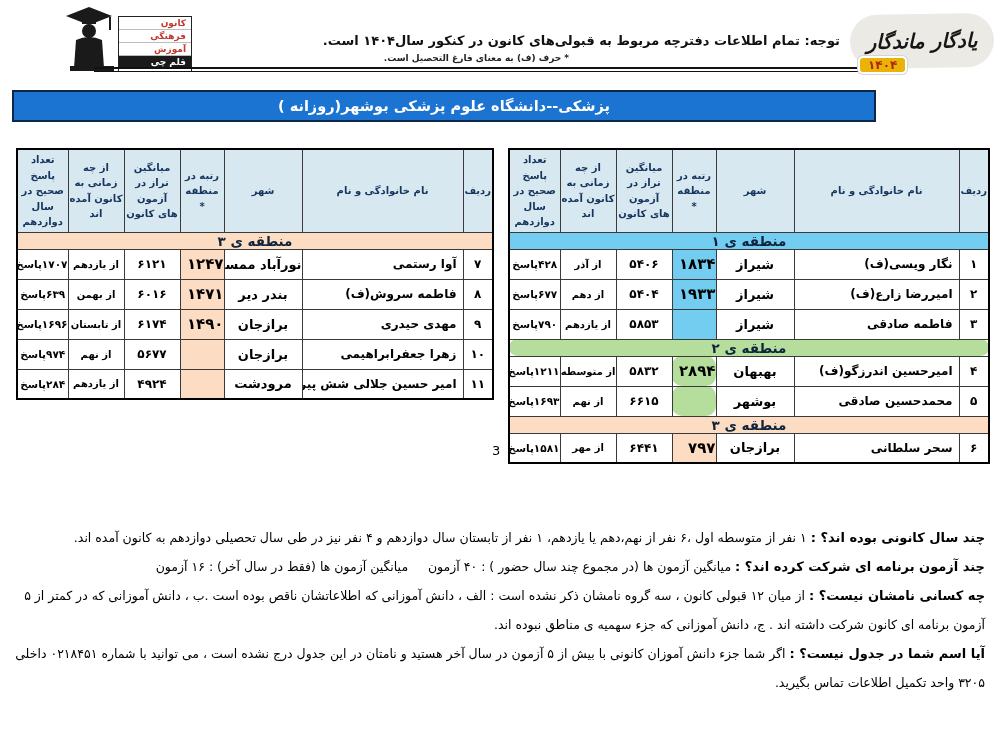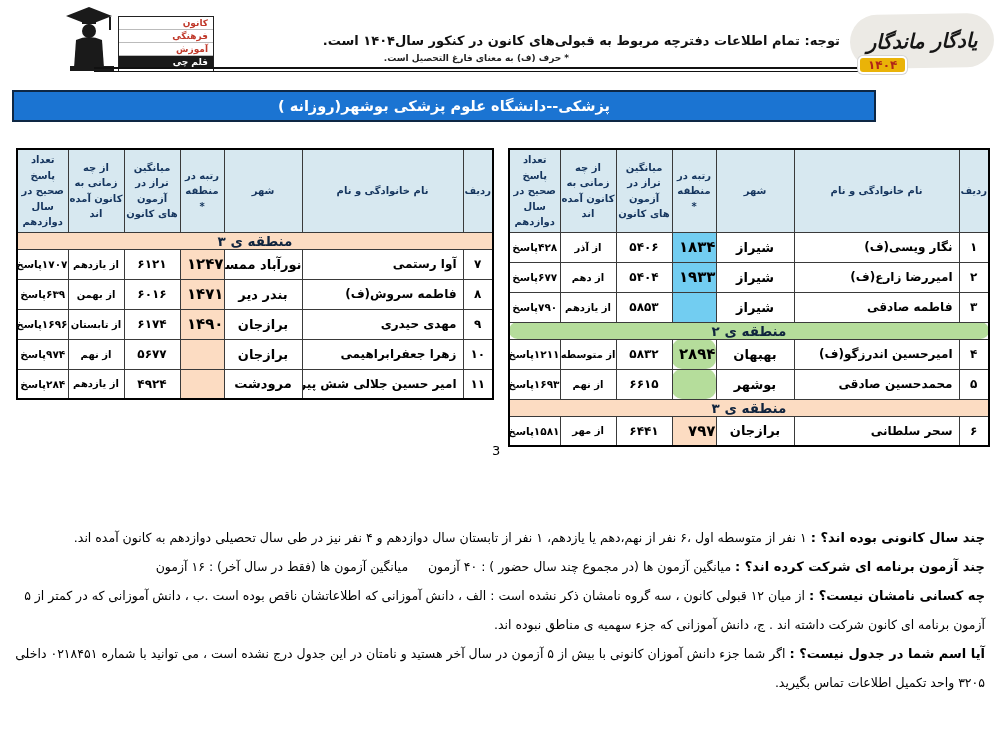--- a/index.html
+++ b/index.html
@@ -3,21 +3,21 @@
 <meta charset="utf-8">
 <style>
   * { box-sizing: border-box; margin: 0; padding: 0; }
   html, body { width: 1000px; height: 732px; background: #fff; }
   body { font-family: "DejaVu Sans", sans-serif; overflow: hidden; }
   .page { position: relative; width: 1000px; height: 732px; background: #fff; direction: rtl; }
 
   
   .logo { position: absolute; left: 64px; top: 6px; height: 66px; display: flex; gap: 4px; direction: ltr; }
   .logo svg { display: block; }
-  .logo-sign { width: 96px; margin-top: 10px; border: 1px solid #222; background: #fff; font-size: 9px; font-weight: bold; direction: rtl; }
+  .logo-sign { width: 74px; margin-top: 10px; border: 1px solid #222; background: #fff; font-size: 9px; font-weight: bold; direction: rtl; }
   .logo-sign .sline { display: block; padding: 1px 5px; color: #c0392b; color: var(--logo_red, #c0392b); border-bottom: 1px solid #bbb; text-align: right; }
   .logo-sign .sline.dark { background: #1a1a1a; color: #fff; border-bottom: none; }
 
   .rule { position: absolute; left: 94px; top: 67px; width: 778px; height: 5px; border-top: 2px solid #111; border-bottom: 1px solid #111; }
 
   .notice { position: absolute; right: 160px; top: 33px; text-align: center; direction: rtl; }
   .notice-main { font-size: 13px; font-weight: bold; color: #111; }
   .notice-sub { font-size: 9px; font-weight: bold; color: #222; margin-top: 5px; margin-right: 210px; }
 
   .brand { position: absolute; left: 850px; top: 14px; width: 144px; height: 54px; background: #eceae5; border-radius: 28px; display: flex; align-items: center; justify-content: center; transform: rotate(-1deg); }
@@ -110,20 +110,23 @@
         <th>ردیف</th>
         <th>نام خانوادگی و نام</th>
         <th>شهر</th>
         <th>رتبه در منطقه *</th>
         <th>میانگین تراز در آزمون های کانون</th>
         <th>از چه زمانی به کانون آمده اند</th>
         <th>تعداد پاسخ صحیح در سال دوازدهم</th>
       </tr>
     </thead>
     <tbody>
+      <tr class="band band-region1">
+        <td colspan="7">منطقه ی ۱</td>
+      </tr>
       <tr class="data">
         <td class="c-no">۱</td>
         <td class="c-name">نگار ویسی(ف)</td>
         <td class="c-city">شیراز</td>
         <td class="c-rank hl-region1">۱۸۳۴</td>
         <td class="c-num">۵۴۰۶</td>
         <td class="c-since">از آذر</td>
         <td class="c-ans">۴۲۸پاسخ</td>
       </tr>
       <tr class="data">

